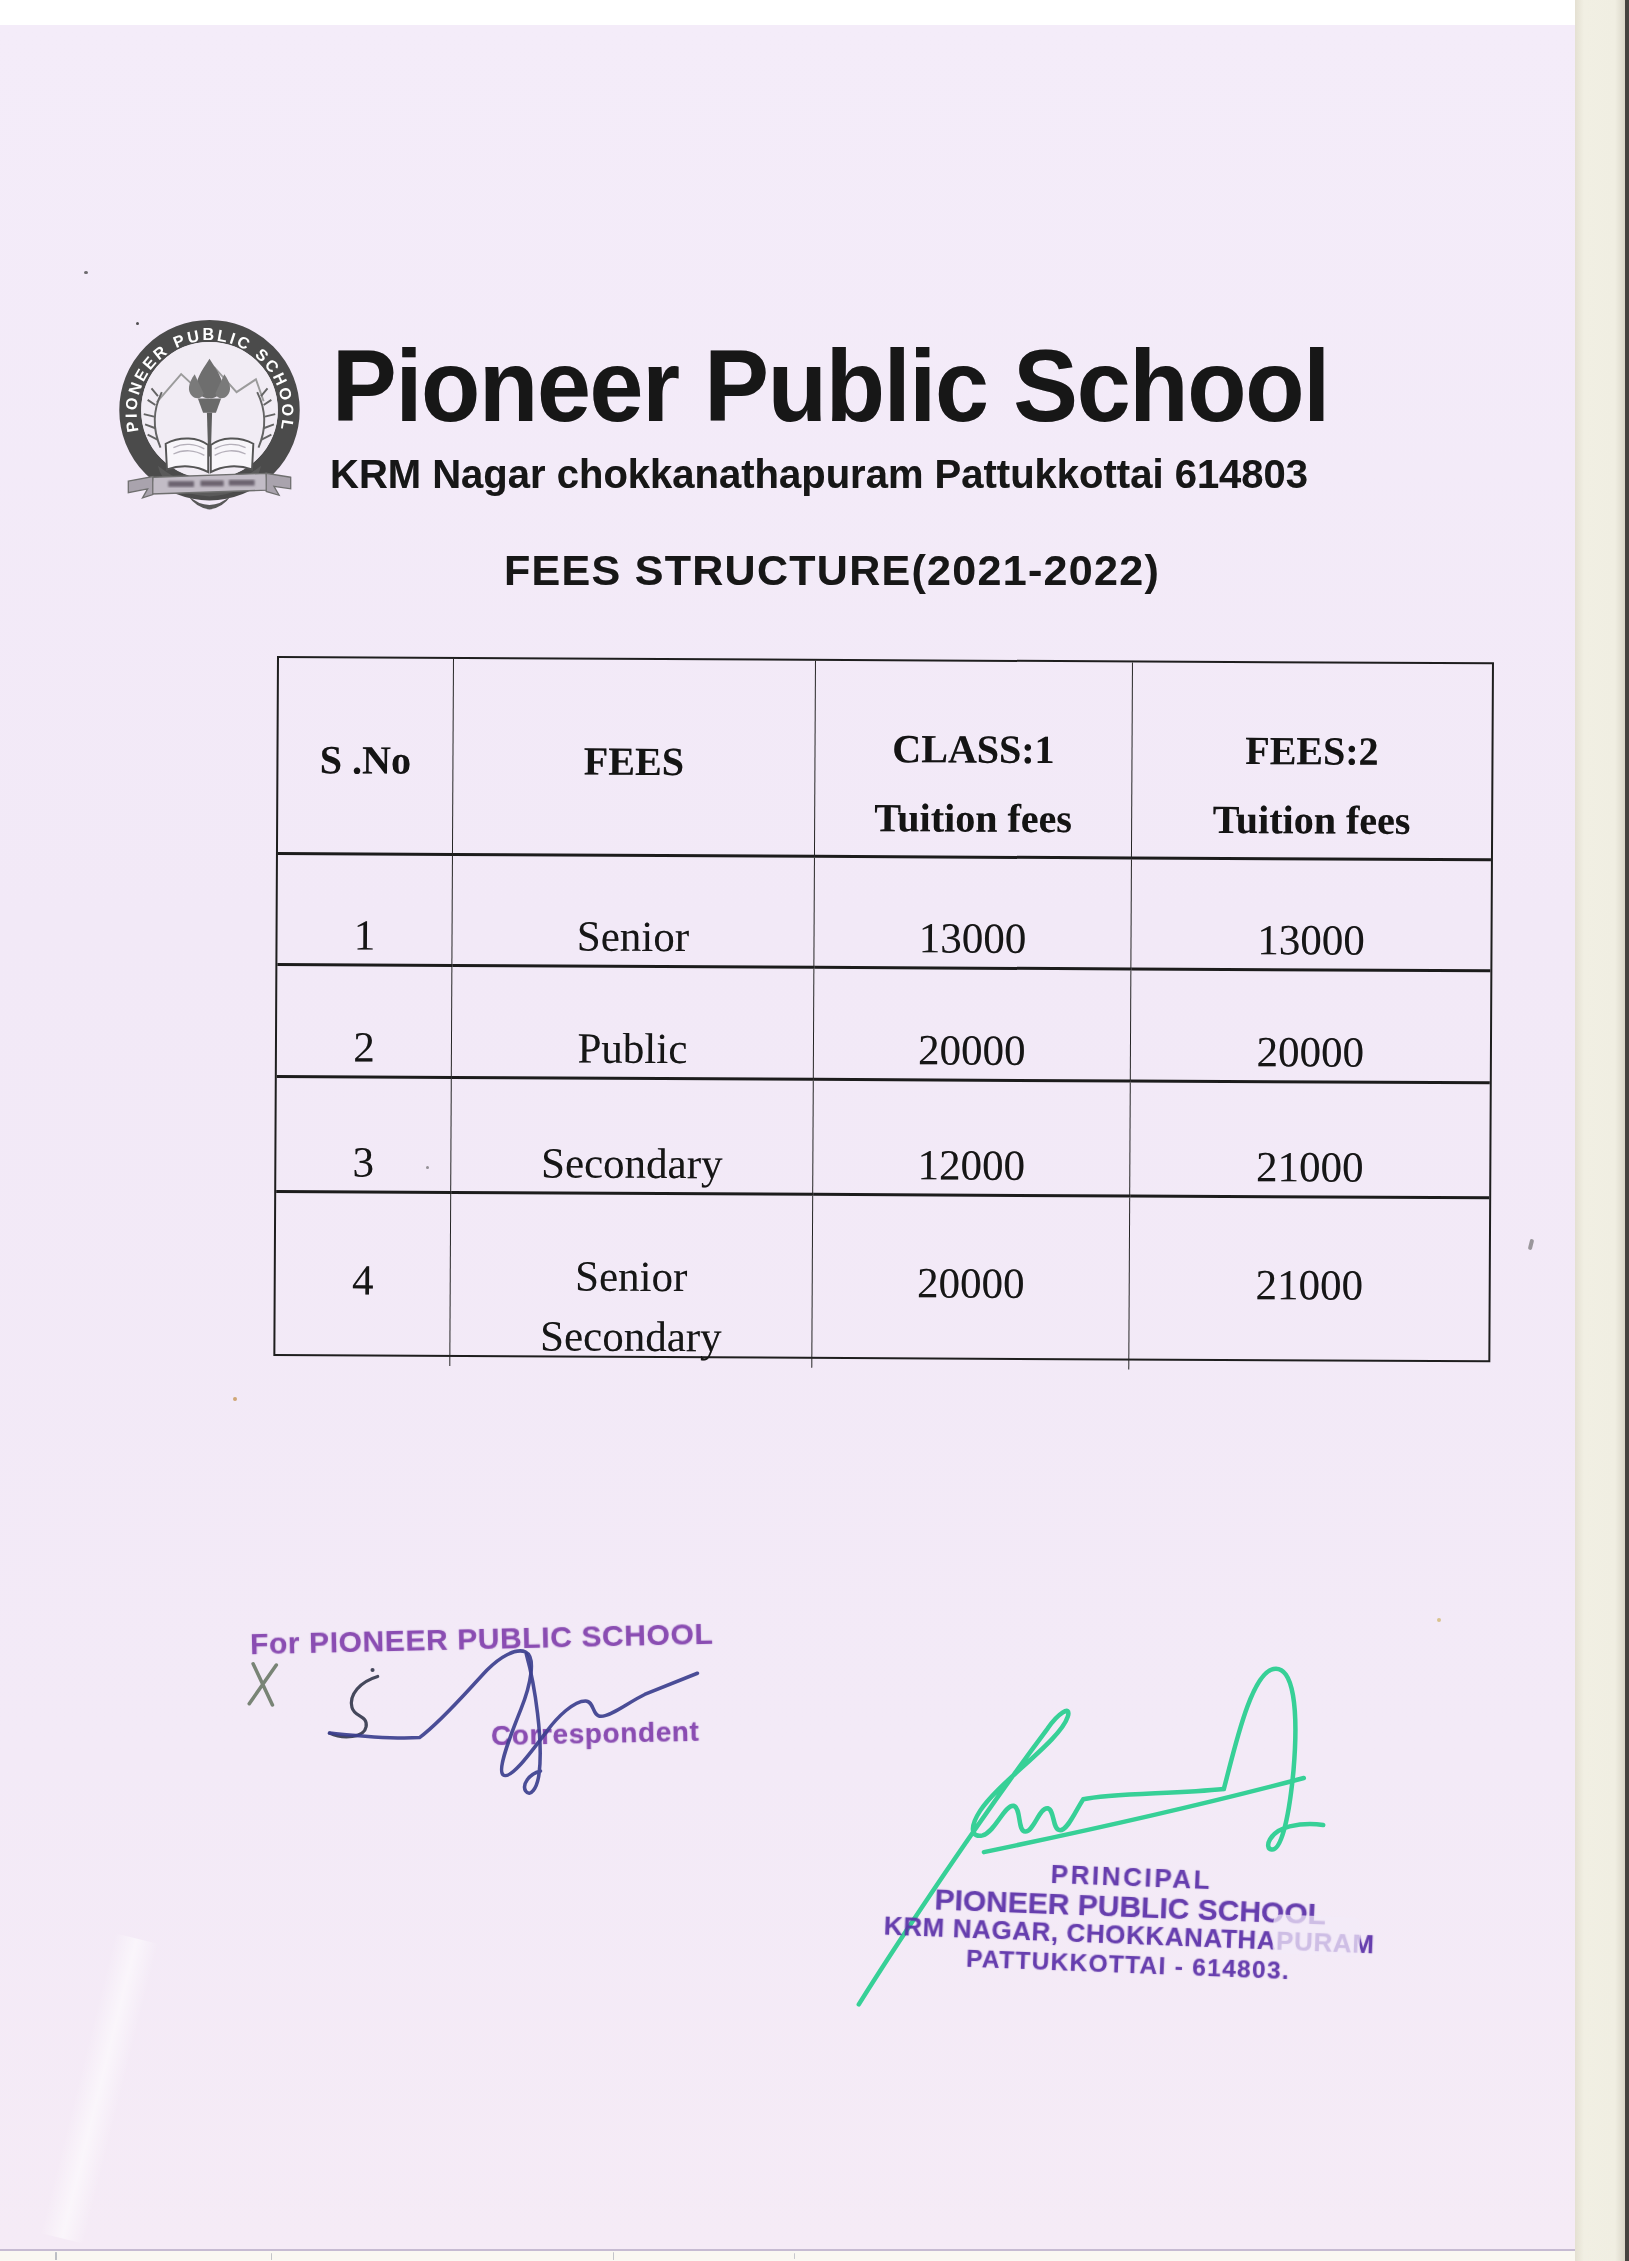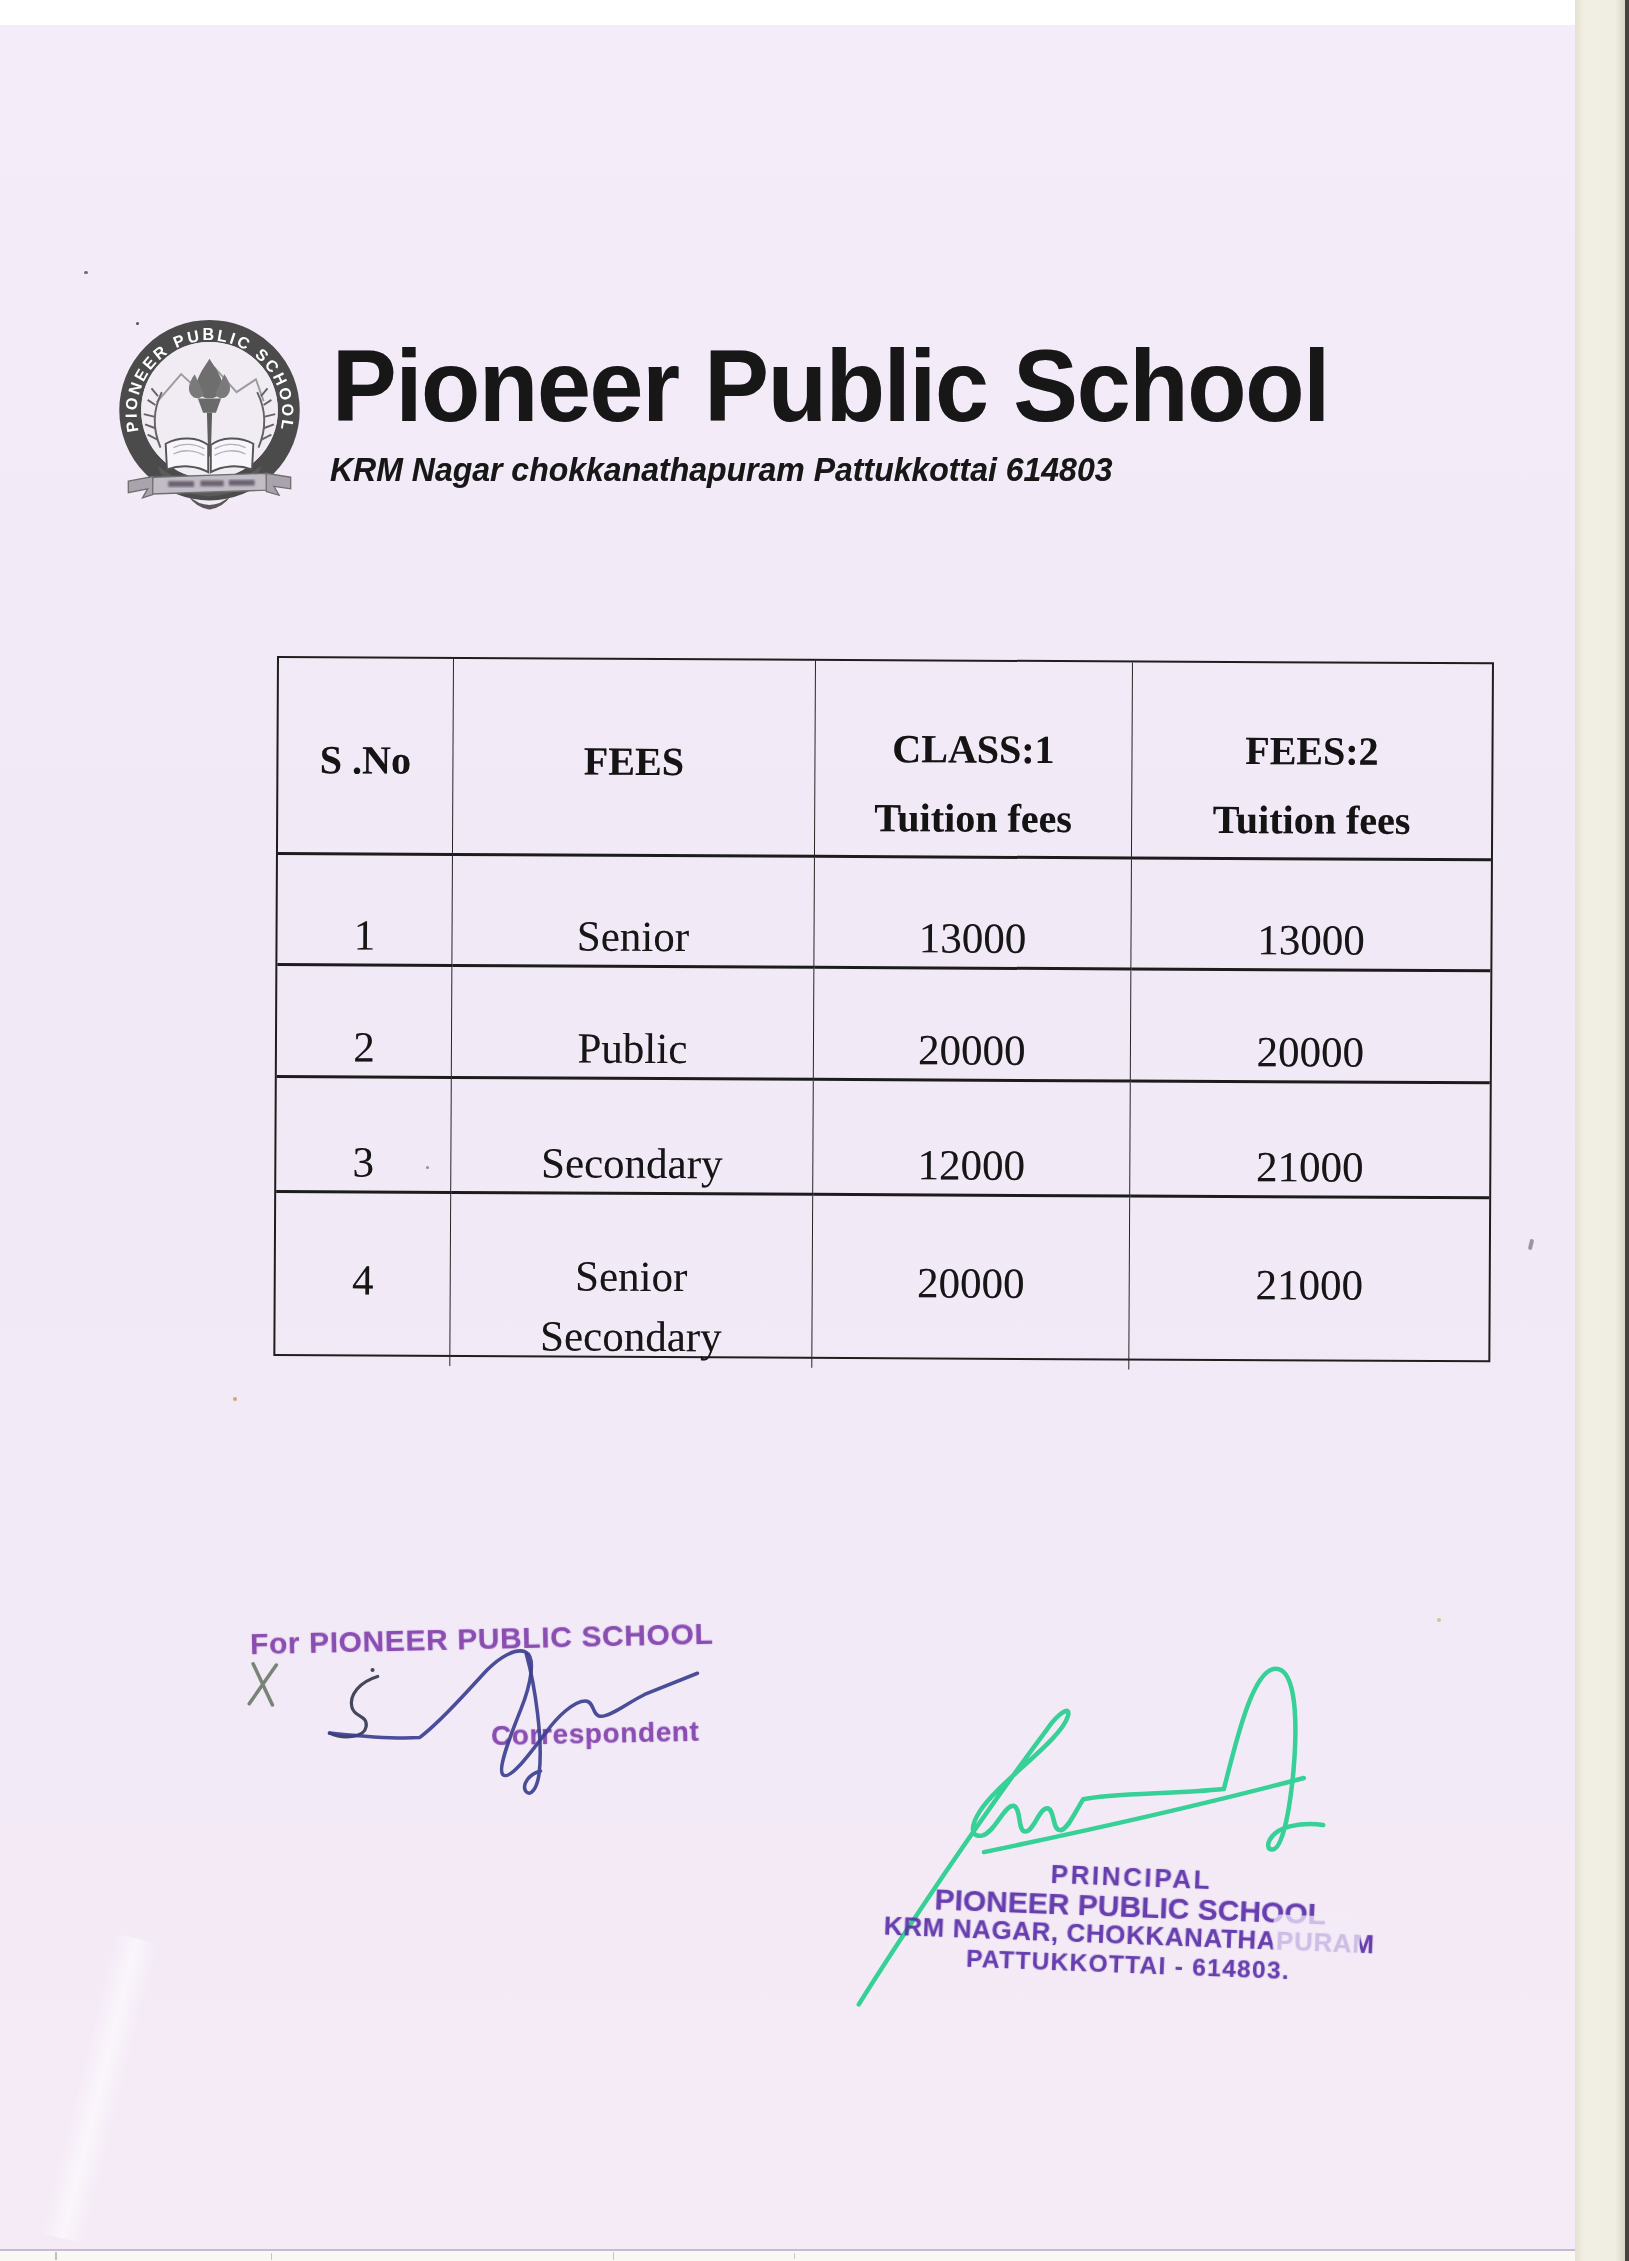--- a/index.html
+++ b/index.html
@@ -12,22 +12,22 @@
   #backing-sheet{position:absolute;left:1575px;top:0;width:50px;height:2261px;
          background:linear-gradient(90deg,#e4e0d2 0%,#f1efe3 18%,#f0eee2 80%,#d9d6c8 100%);}
   #scanner-edge{position:absolute;left:1625px;top:0;width:4.5px;height:2261px;background:#45433f;}
   #bottom-strip{position:absolute;left:0;top:2251px;width:1575px;height:10.3px;background:#faf8f2;}
   .crease{position:absolute;background:linear-gradient(90deg,rgba(255,255,255,0) 0%,rgba(255,255,255,.55) 50%,rgba(255,255,255,0) 100%);}
 
   
   .print{color:#171717;text-shadow:0 0 0.6px rgba(25,25,25,.38);}
   #school-name{position:absolute;left:332px;top:335px;font-size:97px;font-weight:bold;
         letter-spacing:-1.3px;line-height:1;transform:scaleY(1.05);transform-origin:top left;white-space:nowrap;}
-  #address-line{position:absolute;left:330px;top:453px;font-size:32px;font-weight:bold;
-        line-height:1;transform:scaleY(1.02);transform-origin:top left;white-space:nowrap;font-style:italic;}
+  #address-line{position:absolute;left:330px;top:453px;font-size:40px;font-weight:bold;
+        line-height:1;transform:scaleY(1.02);transform-origin:top left;white-space:nowrap;}
   #document-title{position:absolute;left:445px;top:549px;width:774px;text-align:center;
         font-size:43px;font-weight:bold;letter-spacing:1.3px;line-height:1;white-space:nowrap;}
 
   
   #fees-table{position:absolute;left:277px;top:656px;width:1217px;height:700px;
         border:2.6px solid #1e1e1e;box-sizing:border-box;display:grid;
         grid-template-columns:175px 362px 317px 1fr;
         grid-template-rows:197px 111px 112px 115px 1fr;
         transform:rotate(0.3deg);transform-origin:top left;
         font-family:"Liberation Serif",serif;}
@@ -114,20 +114,21 @@
       <rect x="170" y="248" width="40" height="9"></rect>
     </g>
     <path d="M 106 272 Q 140 302 174 272 Q 160 292 140 294 Q 120 292 106 272 Z" fill="#585858"></path>
     <text font-size="25" font-weight="bold" fill="#ffffff" letter-spacing="4" font-family="Liberation Sans, sans-serif">
       <textPath href="#ringArc" startOffset="50%" text-anchor="middle">PIONEER PUBLIC SCHOOL</textPath>
     </text>
   </svg>
 
   <div id="school-name" class="print">Pioneer Public School</div>
   <div id="address-line" class="print">KRM Nagar chokkanathapuram Pattukkottai 614803</div>
+  <div id="document-title" class="print">FEES STRUCTURE(2021-2022)</div>
 
   <div id="fees-table">
     <div class="cell hcell single">
       <span class="h-main">S .No</span>
 
     </div>
     <div class="cell hcell single">
       <span class="h-main">FEES</span>
 
     </div>

